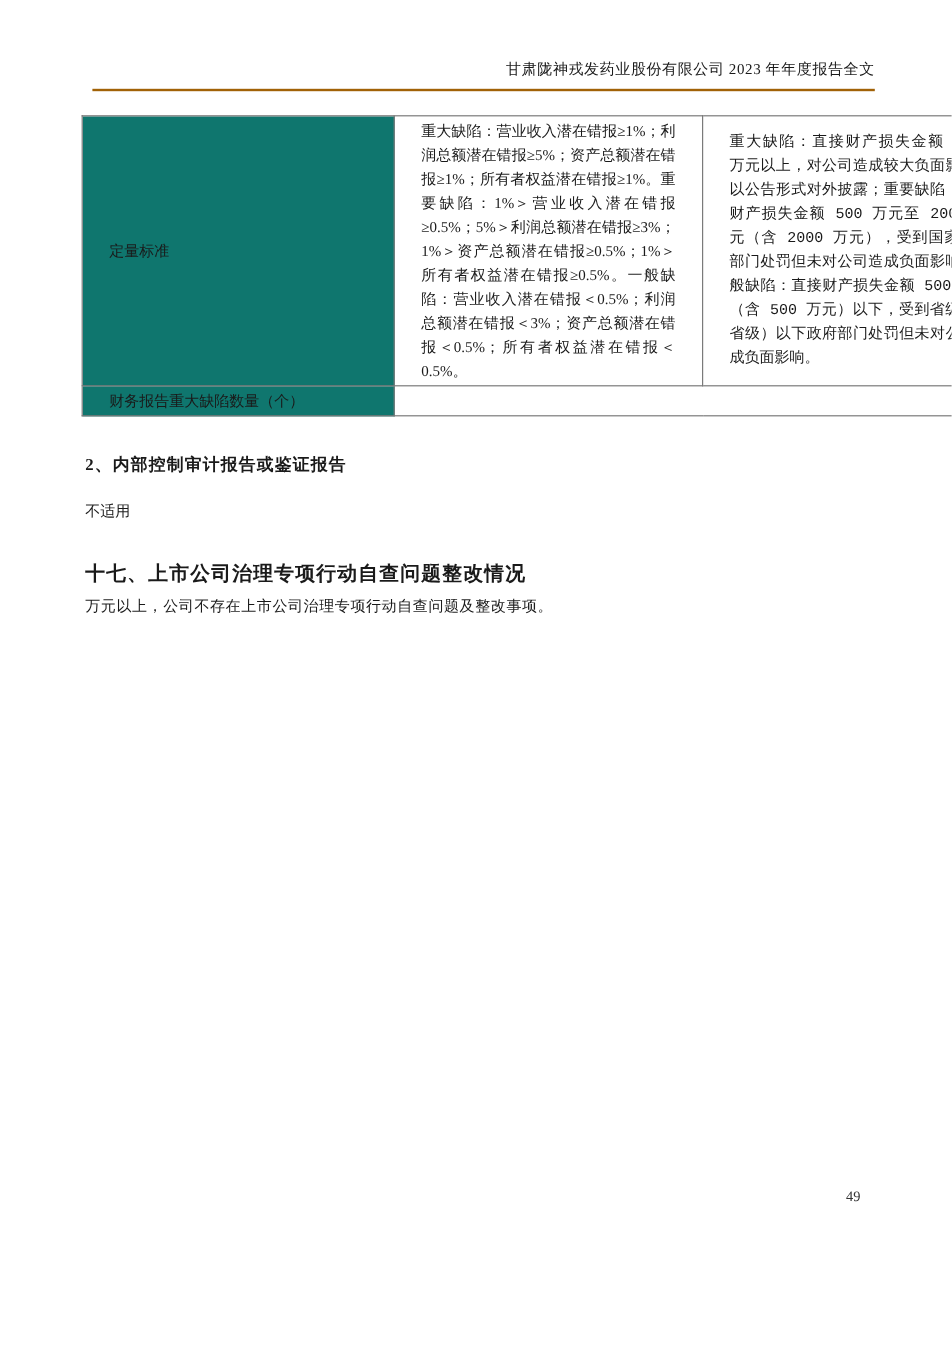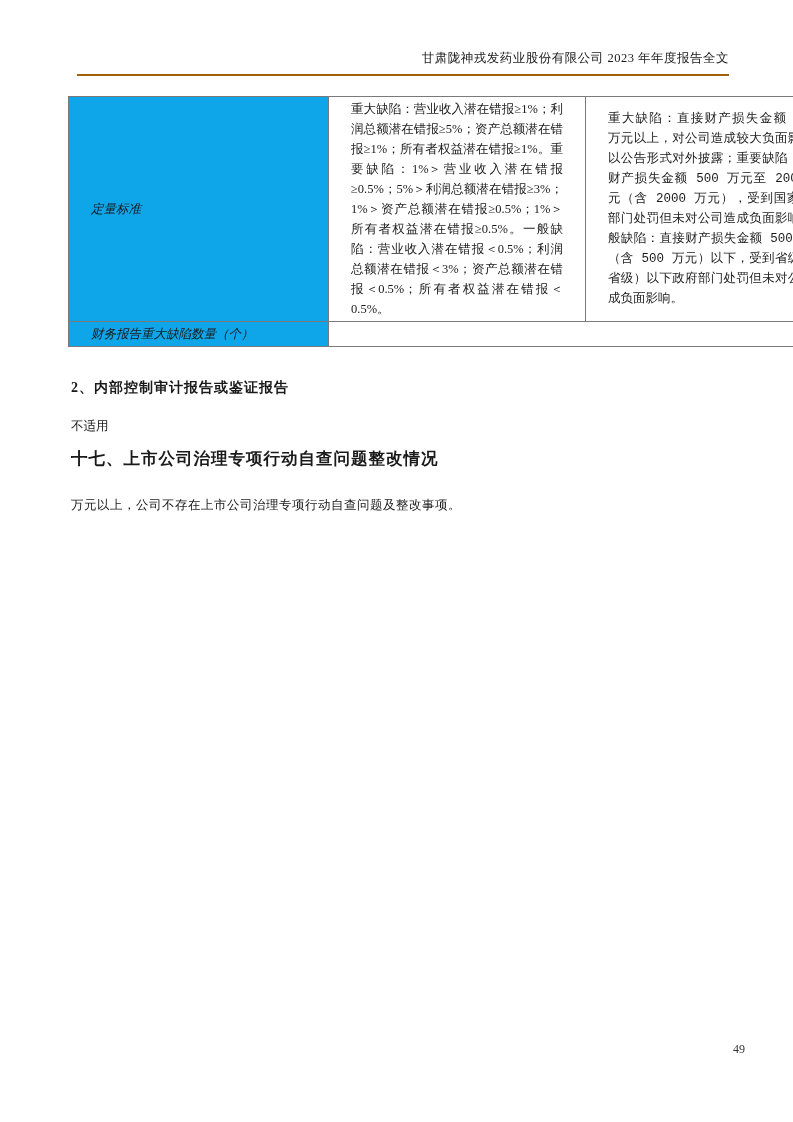--- a/index.html
+++ b/index.html
@@ -39,23 +39,22 @@
     table-layout: fixed;
     font-size: 12.5px;
   }
   table.deficiency-table td {
     border: 1px solid #7a7a7a;
     vertical-align: middle;
     padding: 2px 22px;
     line-height: 20px;
   }
   td.label-cell {
-    background: #0ea5e9;
+    background: #0f766e;
     width: 215px;
-    font-style: italic;
   }
   td.criteria-cell {
     text-align: justify;
   }
   td.col-mid { width: 212px; }
   td.col-right { width: 218px; font-family: Liberation Mono, monospace; }
   tr.quant-row { height: 182px; }
   tr.count-row { height: 22px; }
   td.value-cell {
     text-align: right;
@@ -73,43 +72,42 @@
   }
   .section2-body {
     position: absolute;
     left: 71px;
     top: 418px;
     font-size: 12.5px;
   }
   .section17-heading {
     position: absolute;
     left: 71px;
-    top: 448px;
+    top: 467px;
     font-size: 16.5px;
     font-weight: bold;
     letter-spacing: 1px;
   }
   .section17-body {
     position: absolute;
     left: 71px;
     top: 497px;
     font-size: 12.5px;
     letter-spacing: 0.5px;
   }
 
   
   .page-number {
     position: absolute;
     left: 705px;
-    top: 1042px;
+    top: 990px;
     width: 24px;
-    text-align: right;
+    text-align: left;
     font-size: 12px;
     color: #333333;
-    margin-left: 16px;
   }
 </style>
 </head>
 <body>
 
 <div class="page-header">甘肃陇神戎发药业股份有限公司 2023 年年度报告全文</div>
 
 <table class="deficiency-table">
   <tbody>
     <tr class="quant-row">

